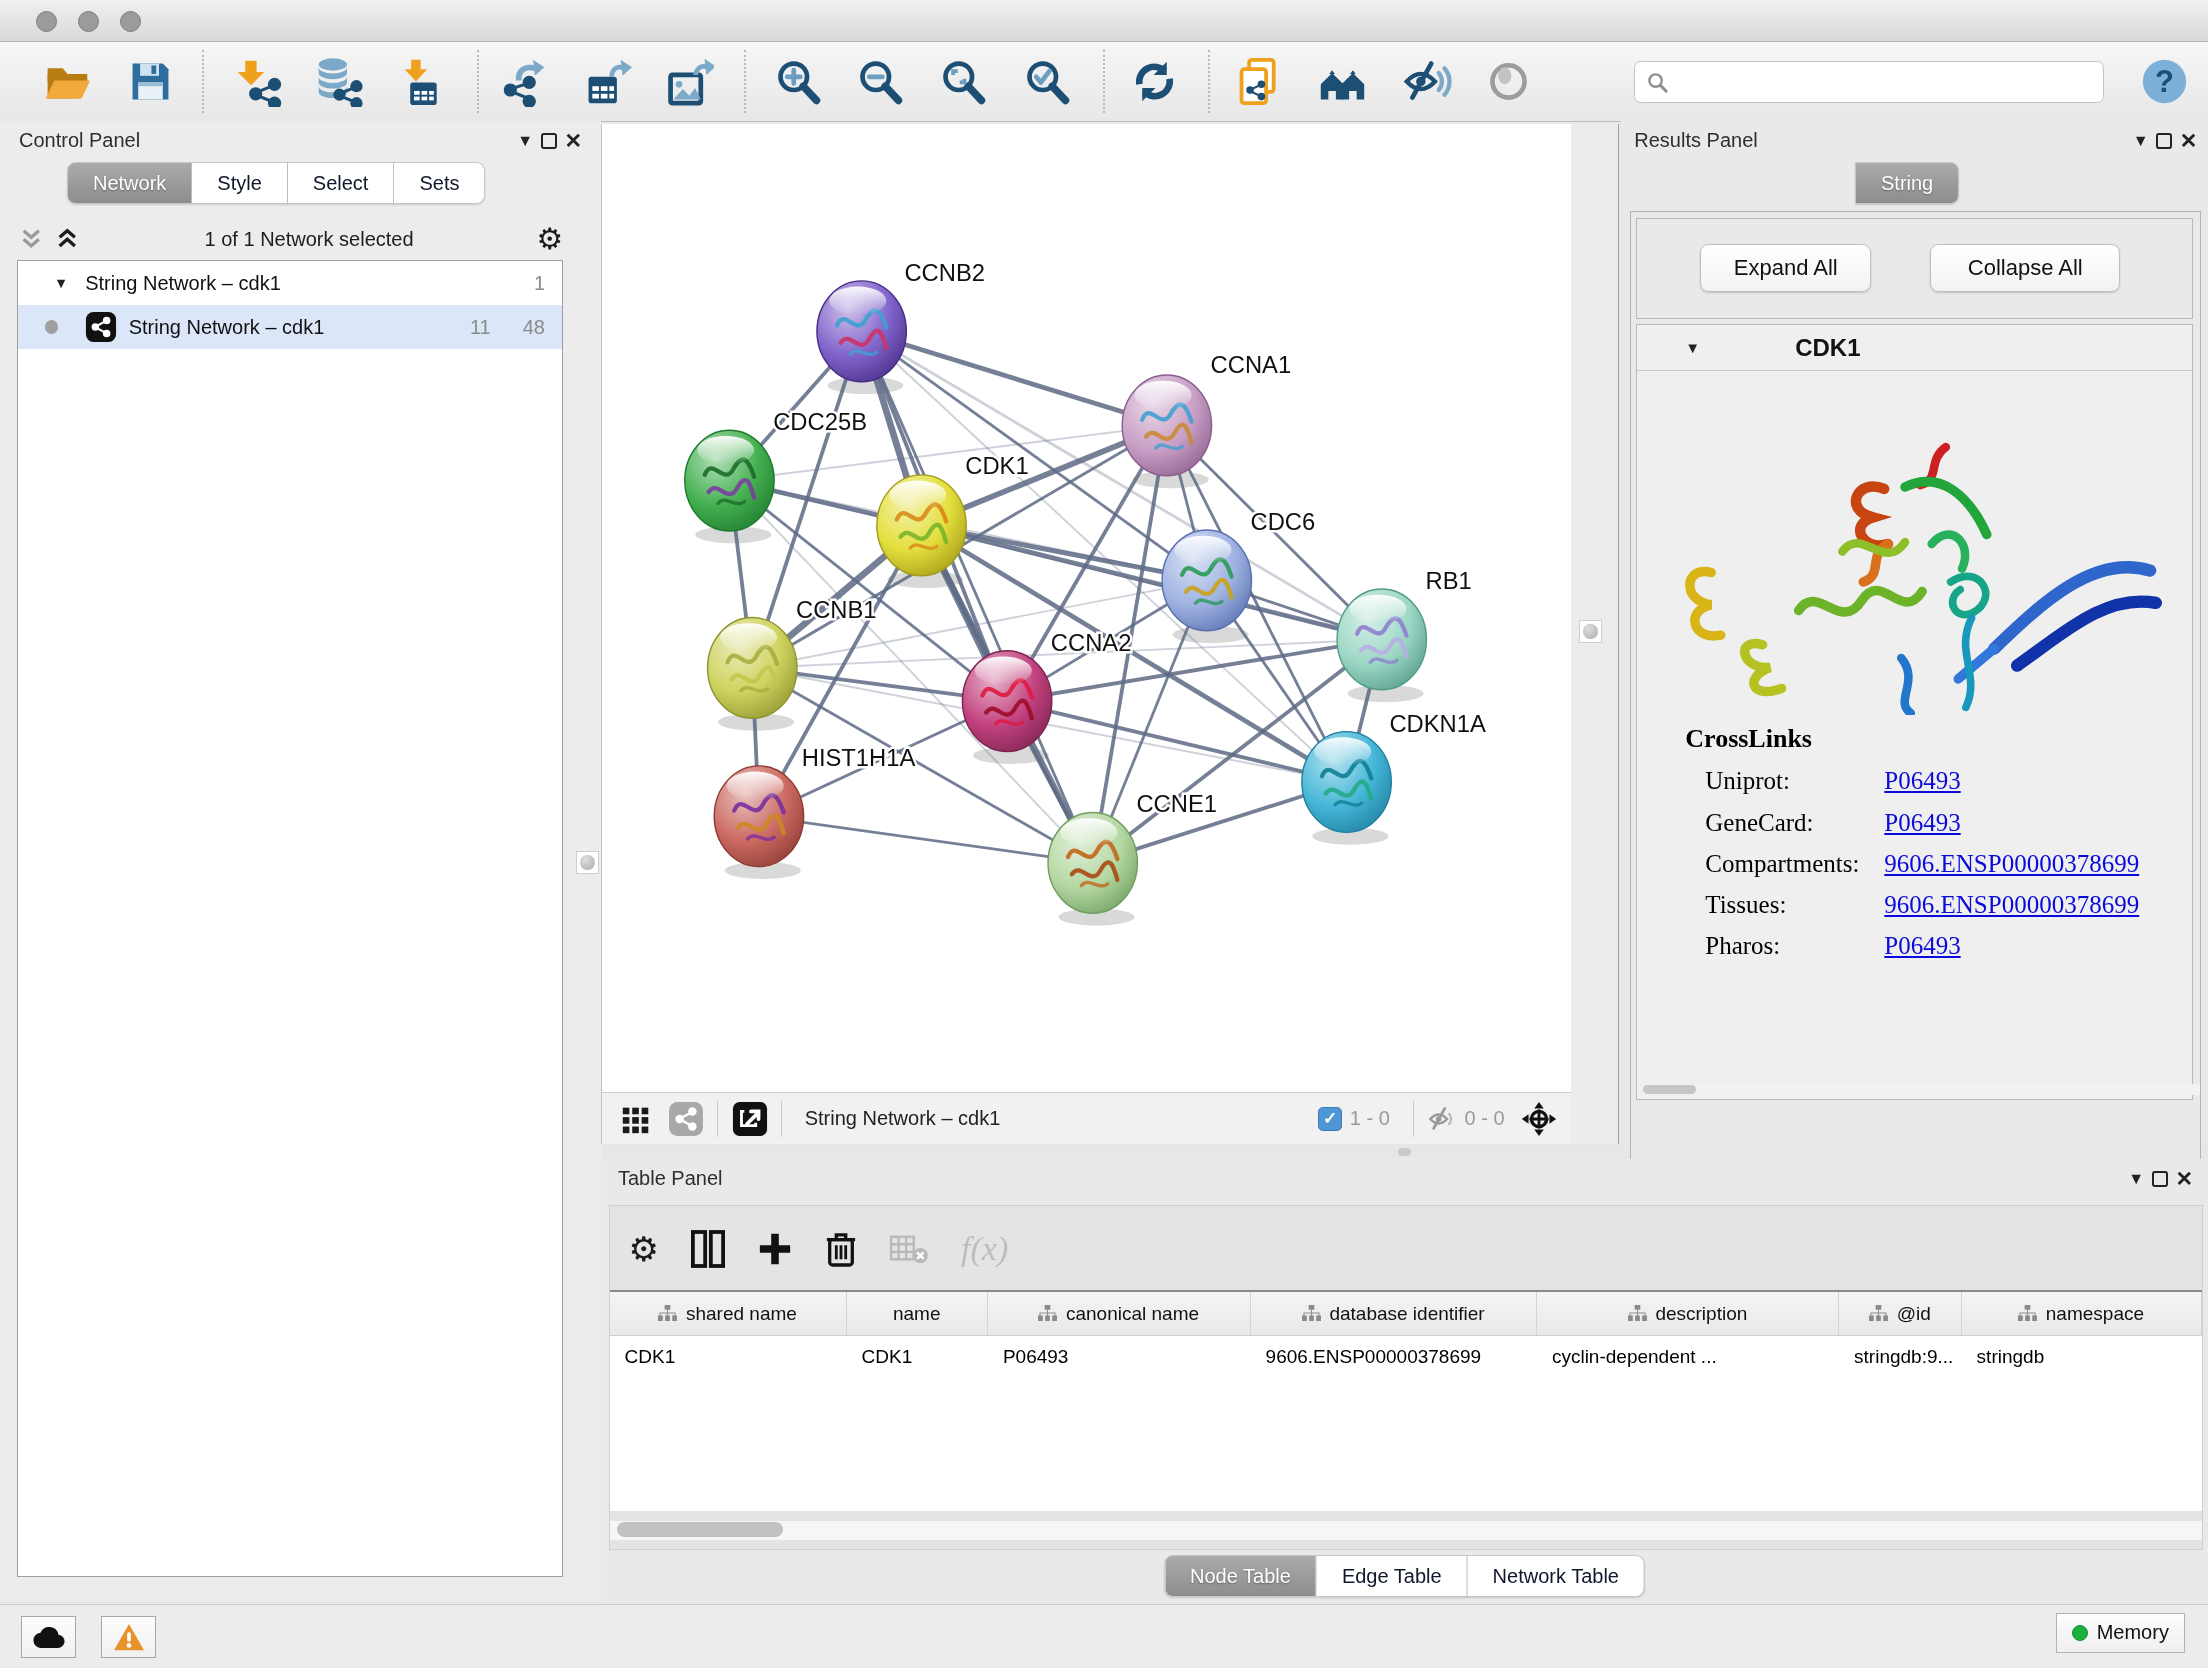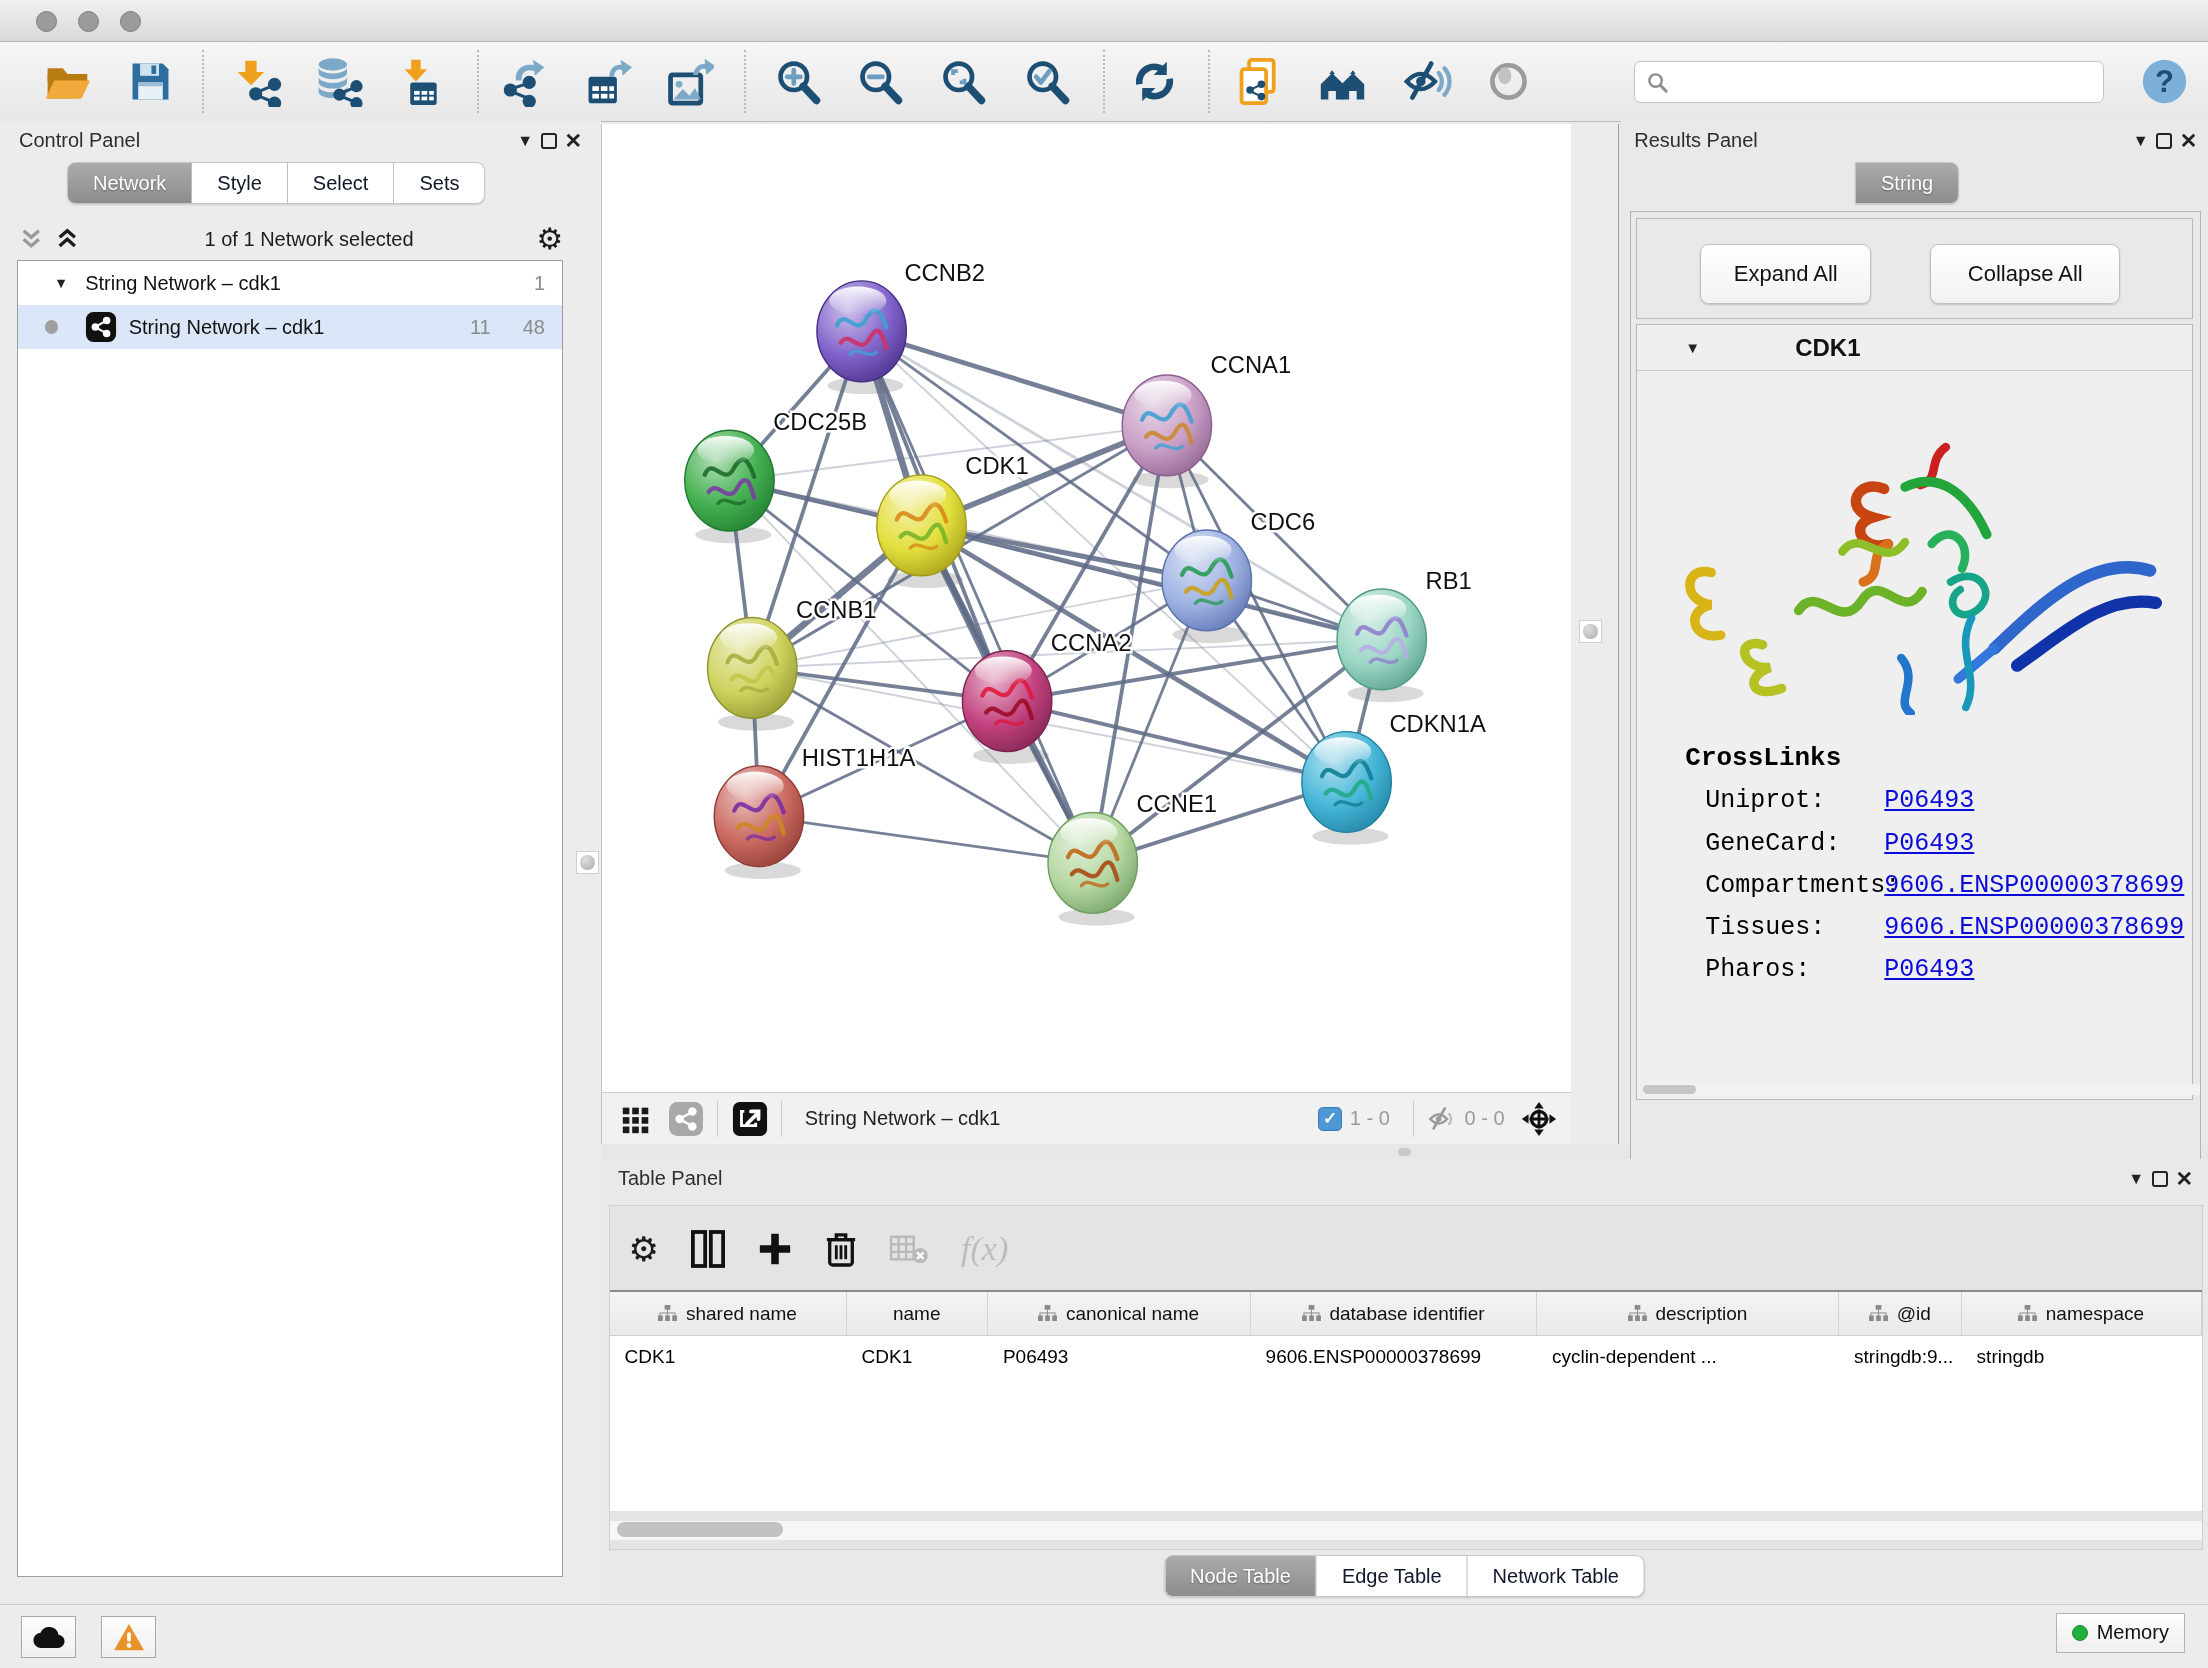--- a/index.html
+++ b/index.html
@@ -49,27 +49,27 @@
   #v-split2{position:absolute;left:1571px;top:124px;width:48px;height:1021px;background:#ececec;border-right:1.9px solid #9d9d9d}
   #rp-splitter-handle{position:absolute;left:1579px;top:620px;width:23px;height:23px;background:#fff;border:1px solid #cfcfcf;display:flex;align-items:center;justify-content:center}
   
   #h-split{position:absolute;left:601px;top:1144px;width:1607px;height:15px;background:#e7e7e7}
   #h-split .dot{position:absolute;left:797px;top:3.8px;width:13.3px;height:8.6px;border-radius:5.7px;background:#c9c9c9}
   
   #results-panel{position:absolute;left:1621px;top:121px;width:588px;height:1023px;background:#e9e9e9}
   #rp-tab{position:absolute;left:234px;top:41px}
   #rp-outer{position:absolute;left:8.6px;top:90px;width:571px;height:1002px;border:1px solid #b3b3b3;background:#e9e9e9}
   #rp-btnbox{position:absolute;left:5.7px;top:5.7px;width:557px;height:101px;border:1px solid #b9b9b9}
-  .mac-btn{position:absolute;top:25px;height:60px;background:linear-gradient(#fff,#f2f2f2);border:1px solid #bfbfbf;border-radius:8.6px;font-size:22px;color:#111;display:flex;align-items:center;justify-content:center;box-shadow:0 1px 1.9px rgba(0,0,0,.18)}
+  .mac-btn{position:absolute;top:25px;height:48px;background:linear-gradient(#fff,#f2f2f2);border:1px solid #bfbfbf;border-radius:8.6px;font-size:22px;color:#111;display:flex;align-items:center;justify-content:center;box-shadow:0 1px 1.9px rgba(0,0,0,.18)}
   #rp-entry{position:absolute;left:5.7px;top:112px;width:557px;height:776px;border:1px solid #b9b9b9;background:#efefef}
   #rp-entry-head{height:46px;display:flex;align-items:center;border-bottom:1px solid #c9c9c9}
   #rp-entry-name{font-size:24px;font-weight:700;color:#111;margin-left:95px}
   #rp-desc{font-size:22px;color:#161616;padding:9.5px 0 0 25px;height:44px;border-bottom:1px solid #d6d6d6}
   #rp-protein{position:absolute;left:19px;top:105px}
-  #rp-cross{position:absolute;left:0;top:418px;width:100%;font-family:Liberation Mono, monospace}
+  #rp-cross{position:absolute;left:0;top:399px;width:100%;font-family:Liberation Serif, serif}
   #rp-cross h3{font-size:26px;margin-left:48px;color:#000}
   .cl-row{display:flex;margin:13.3px 0 0 68px;font-size:25px}
   .cl-label{width:179px;color:#000}
   .cl-link{color:#0a0adb;text-decoration:underline}
   #rp-hscroll{position:absolute;left:5.7px;bottom:3.8px;width:557px;height:11.4px;background:#f2f2f2}
   #rp-hscroll .thumb{position:absolute;left:0;top:1px;width:53px;height:9.5px;border-radius:4.8px;background:#c6c6c6}
   
   #table-panel{position:absolute;left:601px;top:1159px;width:1607px;height:441px;background:#e9e9e9}
   #tp-box{position:absolute;left:7.6px;top:46px;width:1594px;height:345px;background:#e4e4e4;border:1px solid #cfcfcf}
   #tp-toolbar{position:absolute;left:19px;top:13.3px;height:59px;display:flex;align-items:center;gap:32px}

